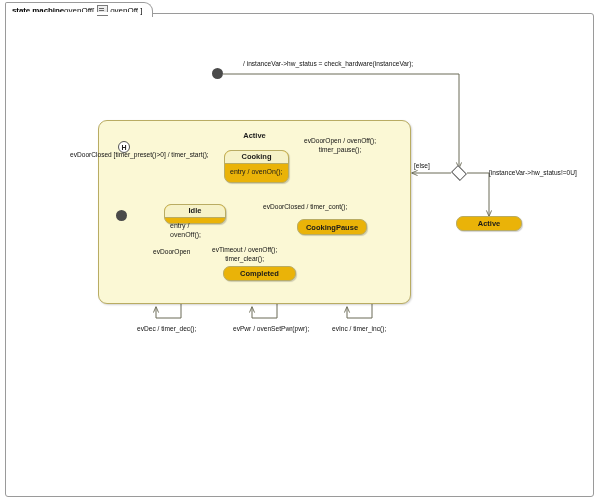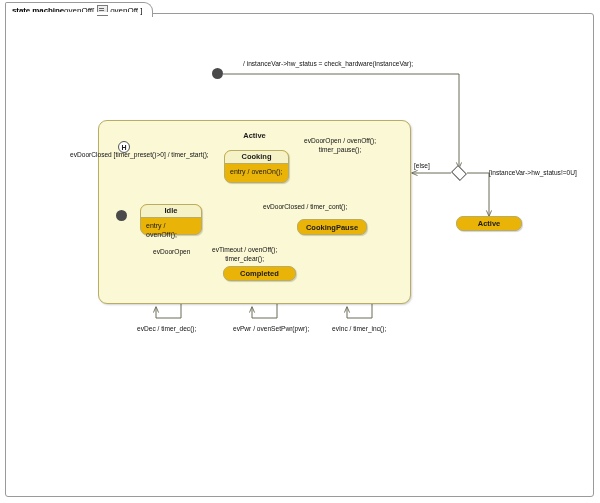--- a/index.html
+++ b/index.html
@@ -252,21 +252,21 @@
 
     <div class="history" style="left:118px; top:141px;">H</div>
 
     <div class="initial-dot" style="left:116px; top:210px;"></div>
 
     <div class="state state-comp" style="left:224px; top:150px; width:65px; height:33px;">
       <div class="title">Cooking</div>
       <div class="body">entry /  ovenOn();</div>
     </div>
 
-    <div class="state state-comp" style="left:140px; top:204px; width:62px; height:31px;">
+    <div class="state state-comp" style="left:164px; top:204px; width:62px; height:20px;">
       <div class="title">Idle</div>
       <div class="body">entry /  ovenOff();</div>
     </div>
 
     <div class="state state-simple" style="left:297px; top:219px; width:70px; height:16px;">CookingPause</div>
 
     <div class="state state-simple" style="left:223px; top:266px; width:73px; height:15px;">Completed</div>
 
     <div class="state state-simple" style="left:456px; top:216px; width:66px; height:15px;">Active</div>
 

